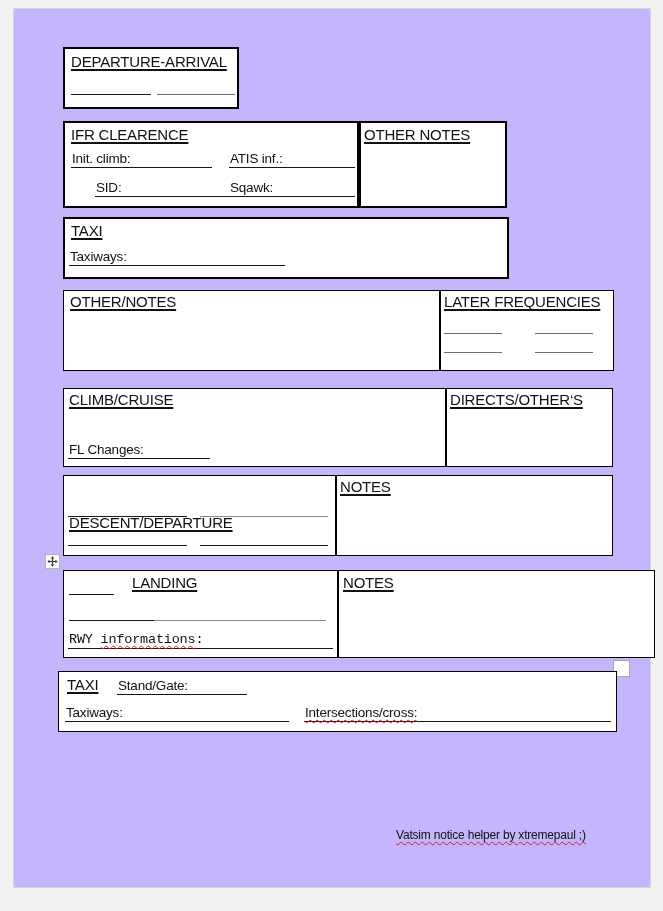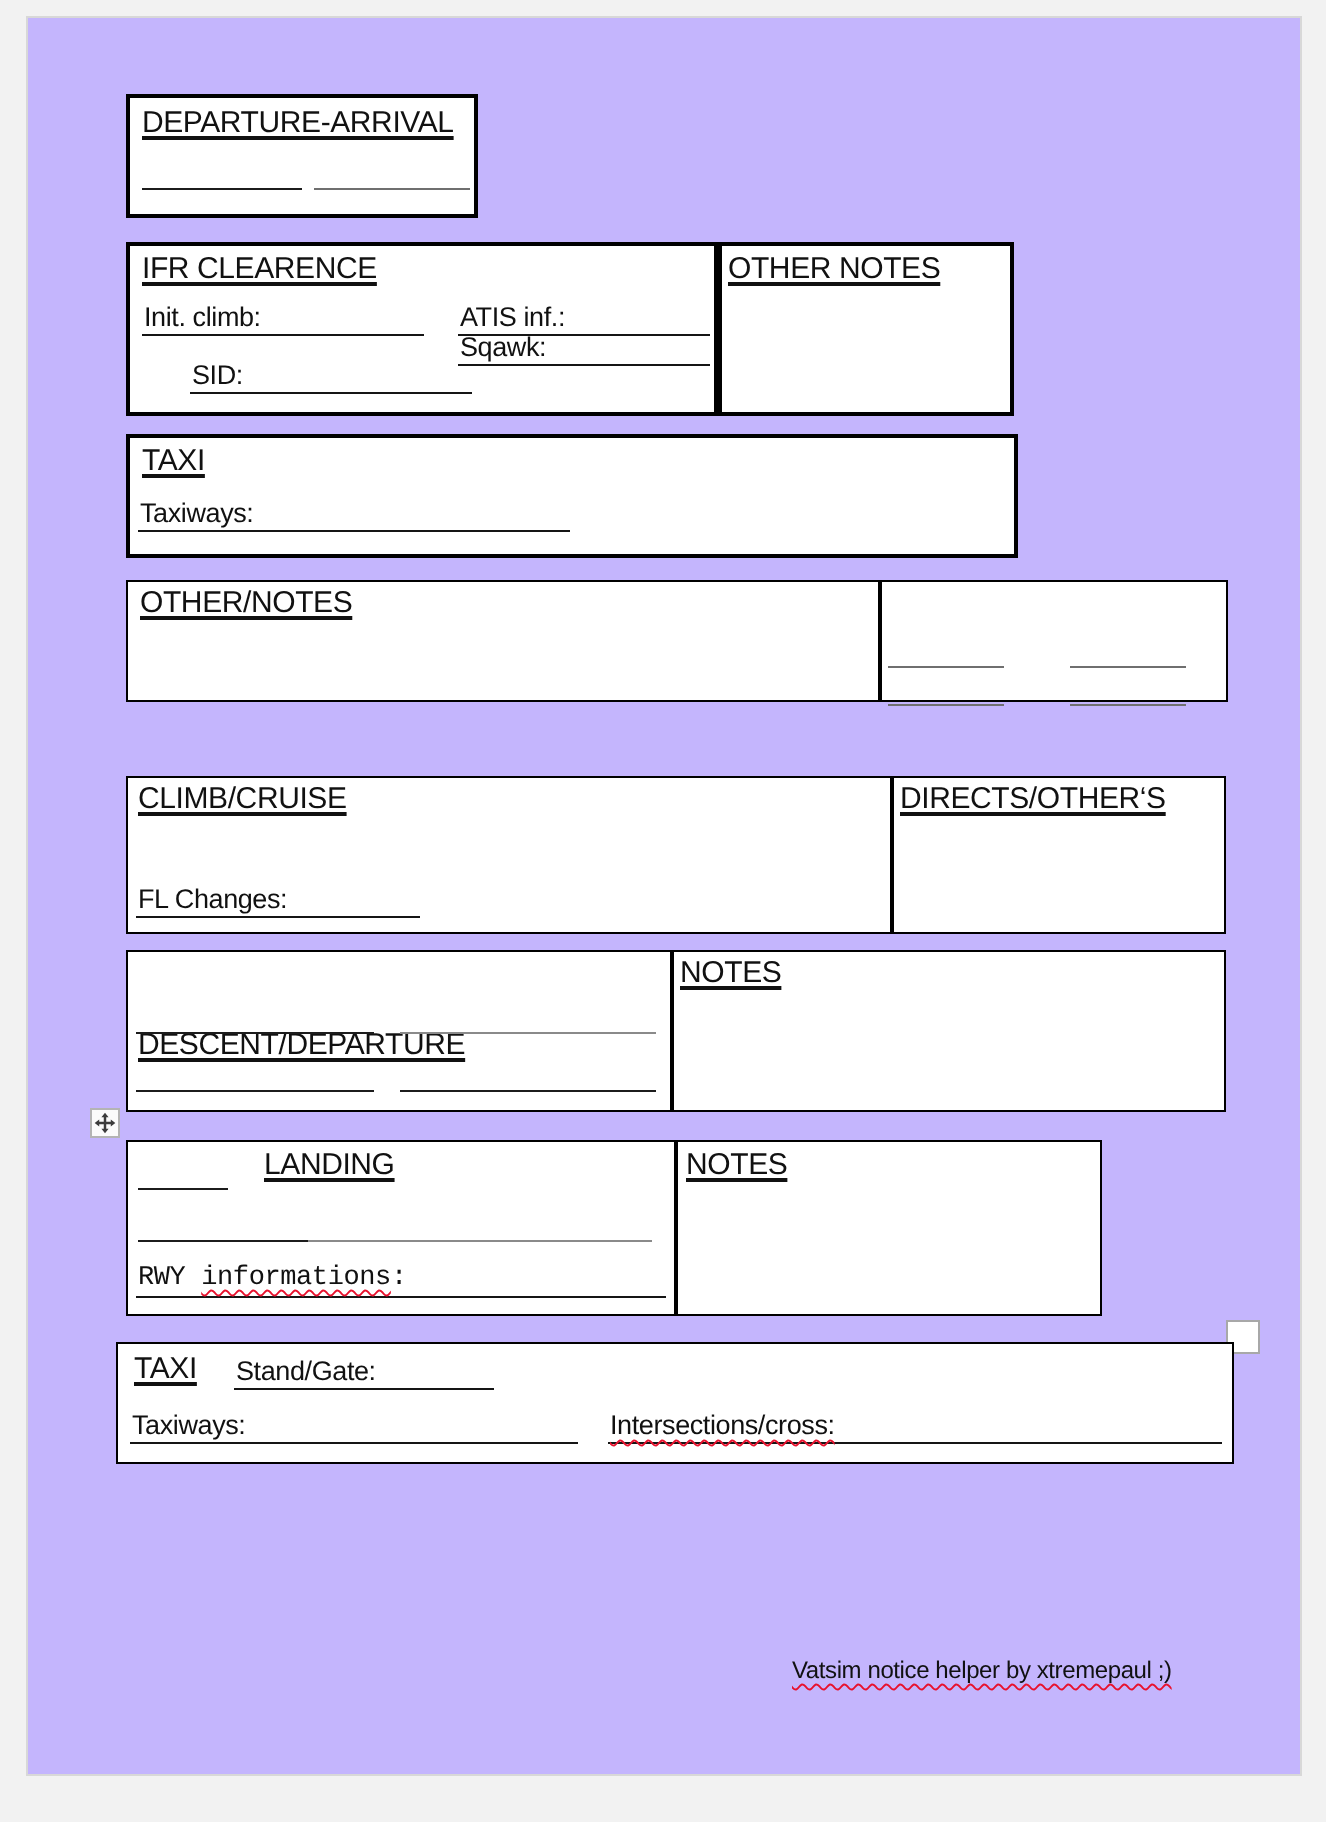--- a/index.html
+++ b/index.html
@@ -66,39 +66,40 @@
       <div class="h" style="left:6px;top:3px;">IFR CLEARENCE</div>
       <div class="field" style="left:6px;top:28px;width:141px;">
         <span>Init. climb:</span>
       </div>
       <div class="field" style="left:164px;top:28px;width:126px;">
         <span>ATIS inf.:</span>
       </div>
       <div class="field" style="left:6px;top:57px;width:141px;margin-left:24px;">
         <span>SID:</span>
       </div>
-      <div class="field" style="left:164px;top:43px;width:126px;">
+      <div class="field" style="left:164px;top:57px;width:126px;">
         <span>Sqawk:</span>
       </div>
     </div>
 
     <div class="box2" style="left:345px;top:112px;width:148px;height:87px;">
       <div class="h" style="left:3px;top:3px;">OTHER NOTES</div>
     </div>
 
     <div class="box2" style="left:49px;top:208px;width:446px;height:62px;">
       <div class="h" style="left:6px;top:3px;">TAXI</div>
       <div class="field" style="left:4px;top:30px;width:216px;">
         <span>Taxiways:</span>
       </div>
     </div>
 
-    <div class="box1" style="left:49px;top:281px;width:551px;height:61px;">
+    <div class="box1" style="left:49px;top:281px;width:551px;height:81px;">
       <div class="divider" style="left:375px;"></div>
       <div class="h" style="left:6px;top:2px;">OTHER/NOTES</div>
+      <div class="h" style="left:380px;top:2px;">LATER FREQUENCIES</div>
       <div class="bl mid" style="left:380px;top:42px;width:58px;"></div>
       <div class="bl mid" style="left:471px;top:42px;width:58px;"></div>
       <div class="bl mid" style="left:380px;top:61px;width:58px;"></div>
       <div class="bl mid" style="left:471px;top:61px;width:58px;"></div>
     </div>
 
     <div class="box1" style="left:49px;top:379px;width:550px;height:79px;">
       <div class="divider" style="left:381px;"></div>
       <div class="h" style="left:5px;top:2px;">CLIMB/CRUISE</div>
       <div class="h" style="left:386px;top:2px;">DIRECTS/OTHER‘S</div>
@@ -116,21 +117,21 @@
       <div class="bl" style="left:4px;top:69px;width:119px;"></div>
       <div class="bl" style="left:136px;top:69px;width:128px;"></div>
     </div>
 
     <div class="move-handle" style="left:31px;top:545px;">
       <svg width="11" height="11" viewBox="0 0 16 16">
         <path d="M8 0.5 L10.6 3.8 H8.9 V7.1 H12.2 V5.4 L15.5 8 L12.2 10.6 V8.9 H8.9 V12.2 H10.6 L8 15.5 L5.4 12.2 H7.1 V8.9 H3.8 V10.6 L0.5 8 L3.8 5.4 V7.1 H7.1 V3.8 H5.4 Z" fill="#3c3c3c"></path>
       </svg>
     </div>
 
-    <div class="box1" style="left:49px;top:561px;width:488px;height:88px;">
+    <div class="box1" style="left:49px;top:561px;width:592px;height:88px;">
       <div class="divider" style="left:273px;"></div>
       <div class="bl" style="left:5px;top:23px;width:45px;"></div>
       <div class="h" style="left:68px;top:3px;">LANDING</div>
       <div class="h" style="left:279px;top:3px;">NOTES</div>
       <div class="bl" style="left:5px;top:49px;width:85px;"></div>
       <div class="bl gray" style="left:90px;top:49px;width:172px;"></div>
       <div class="field" style="left:4px;top:61px;width:265px;font-family:Liberation Mono, monospace;">
         <span>RWY </span><span class="sp">informations</span><span>:</span>
       </div>
     </div>

